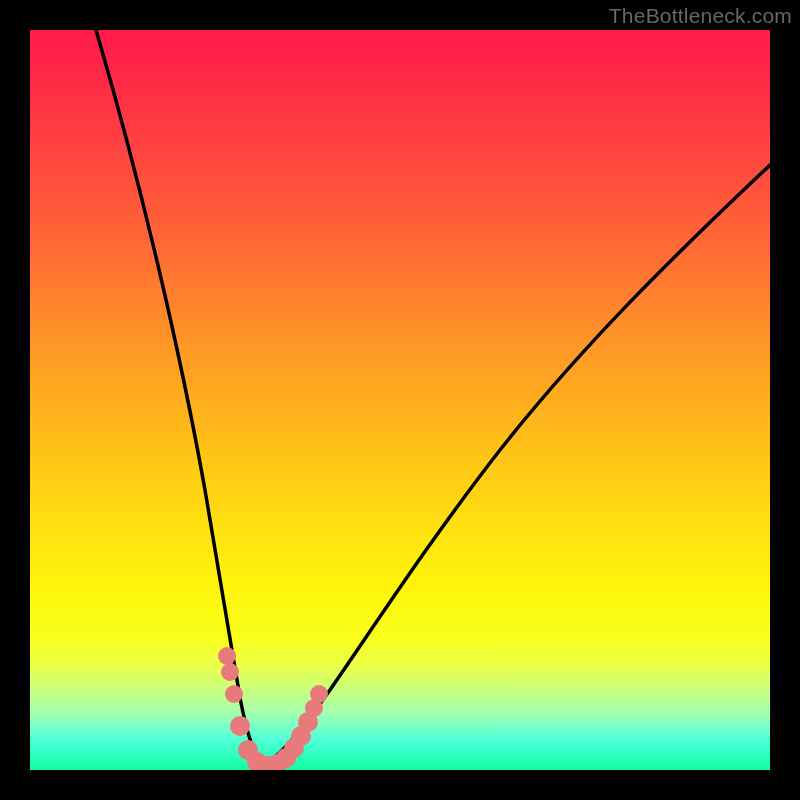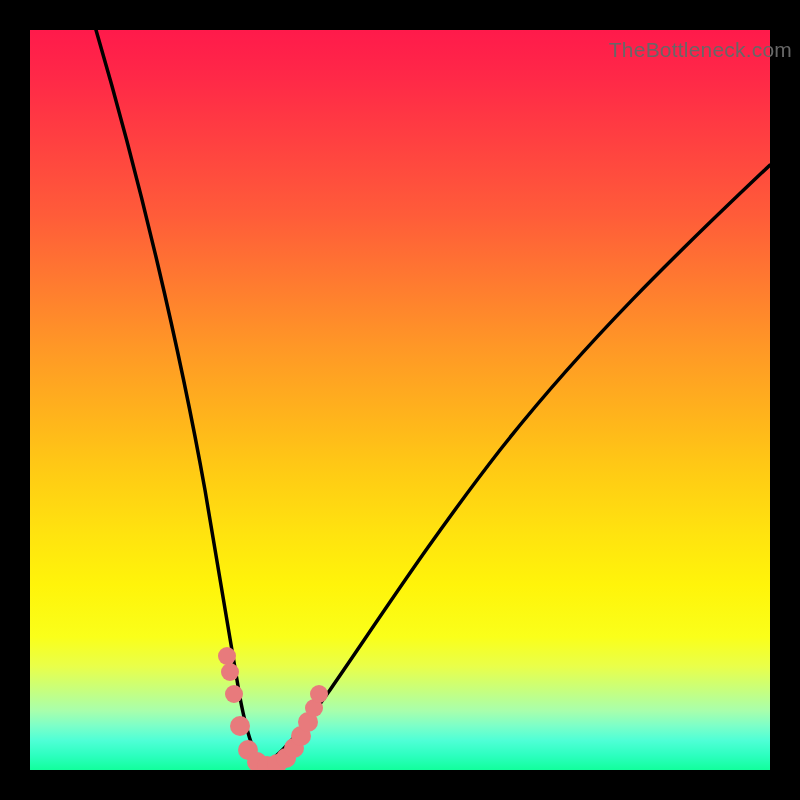--- a/index.html
+++ b/index.html
@@ -57,21 +57,20 @@
     inset: 0;
   }
   .watermark {
     position: absolute;
     top: 4px;
     right: 8px;
     color: #676767;
     font-size: 21px;
     font-weight: 400;
     letter-spacing: 0.2px;
-    margin-top: 34px;
   }
 </style>
 </head>
 <body>
 
 <div class="frame">
   <div class="plot-area">
     <div class="gradient"></div>
     <svg class="curves" viewBox="0 0 740 740" preserveAspectRatio="none">
 

